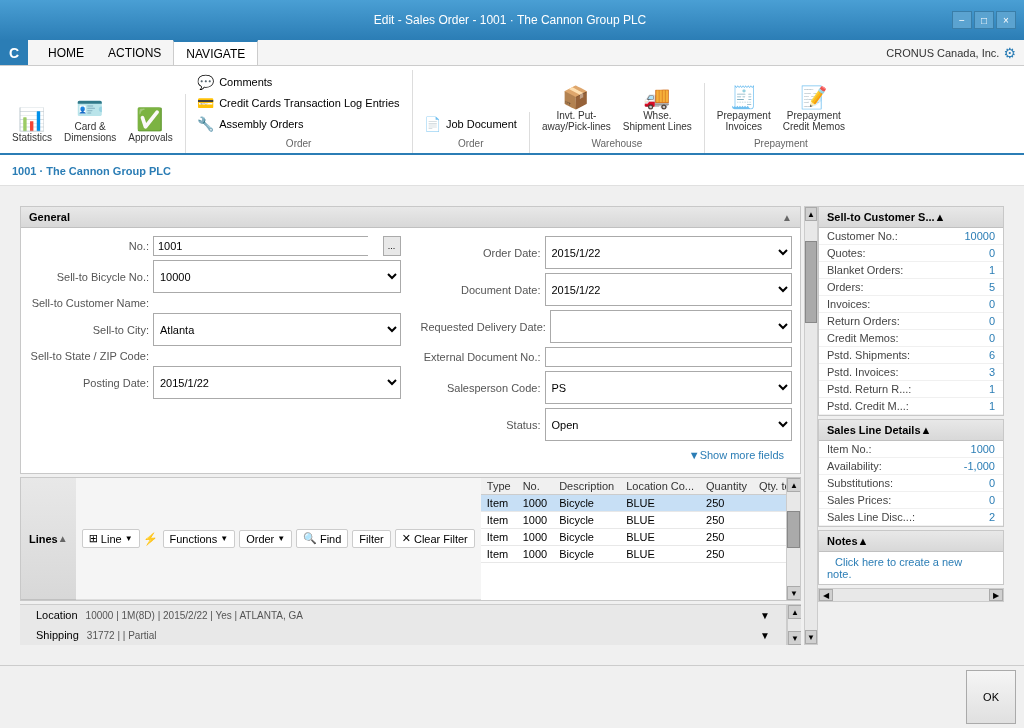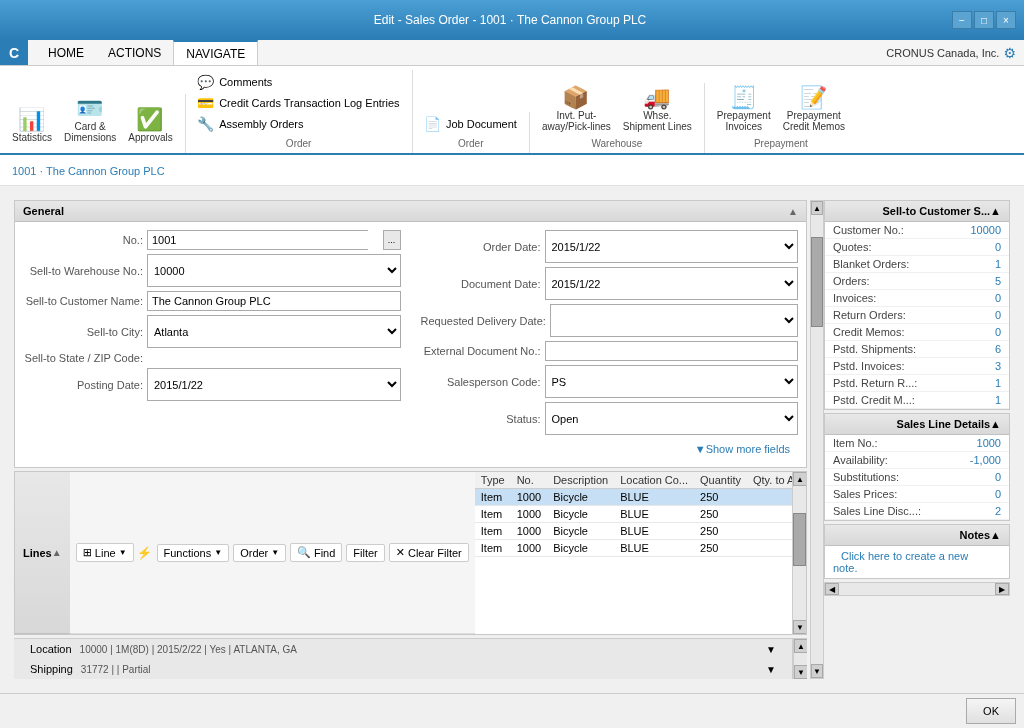--- a/index.html
+++ b/index.html
@@ -25,24 +25,24 @@
     .ribbon-group-title { font-size: 10px; color: #666; margin-top: 2px; padding: 2px 0; text-align: center; }
     .ribbon-items { display: flex; gap: 4px; align-items: flex-end; }
     .ribbon-btn { display: flex; flex-direction: column; align-items: center; cursor: pointer; padding: 2px 4px; border-radius: 2px; min-width: 44px; }
     .ribbon-btn .btn-icon { font-size: 22px; line-height: 1; }
     .ribbon-btn .btn-label { font-size: 10px; text-align: center; color: #333; margin-top: 1px; }
     .ribbon-btn-small { display: flex; align-items: center; gap: 4px; cursor: pointer; padding: 2px 4px; border-radius: 2px; white-space: nowrap; }
     .ribbon-btn-small .btn-icon-sm { font-size: 14px; }
     .ribbon-small-group { display: flex; flex-direction: column; gap: 1px; }
 
     
-    .page-header { background: white; padding: 6px 12px; font-size: 16px; color: #2b7db5; font-weight: normal; border-bottom: 1px solid #e0e0e0; }
-
-    
-    .main-content { display: flex; flex: 1; overflow: hidden; background: #f0f0f0; gap: 3px; padding: 14px; }
+    .page-header { background: white; padding: 6px 12px; font-size: 16px; color: #2b7db5; font-weight: bold; border-bottom: 1px solid #e0e0e0; }
+
+    
+    .main-content { display: flex; flex: 1; overflow: hidden; background: #f0f0f0; gap: 3px; padding: 20px; }
     .left-panel { flex: 1; display: flex; flex-direction: column; gap: 3px; overflow: hidden; }
     .right-panel { width: 200px; display: flex; flex-direction: column; gap: 3px; overflow: hidden; }
 
     
     .section { background: white; border: 1px solid #c8c8c8; }
     .section-header { background: linear-gradient(to bottom, #e8e8e8, #d8d8d8); padding: 4px 8px; font-weight: bold; font-size: 11px; display: flex; justify-content: space-between; align-items: center; cursor: pointer; border-bottom: 1px solid #c0c0c0; }
     .section-collapse { font-size: 10px; color: #666; }
 
     
     .form-content { padding: 8px; }
@@ -65,28 +65,28 @@
 
     .lines-table { width: 100%; border-collapse: collapse; }
     .lines-table th { background: #f0f0f0; border-bottom: 1px solid #ccc; padding: 2px 6px; text-align: left; font-weight: normal; color: #333; white-space: nowrap; }
     .lines-table td { padding: 2px 6px; border-bottom: 1px solid #e8e8e8; white-space: nowrap; }
     .lines-table tr.selected td { background: #c7dff5; }
     .bottom-tab { padding: 4px 16px; cursor: pointer; border-right: 1px solid #ccc; background: #e8e8e8; font-size: 11px; display: flex; align-items: center; gap: 8px; }
     .bottom-tab-info { font-size: 10px; color: #555; }
 
     
     .rp-section { background: white; border: 1px solid #c8c8c8; }
-    .rp-header { background: linear-gradient(to bottom, #e8e8e8, #d8d8d8); padding: 4px 8px; font-weight: bold; font-size: 11px; display: flex; justify-content: flex-end; align-items: center; border-bottom: 1px solid #c0c0c0; }
+    .rp-header { background: linear-gradient(to bottom, #e8e8e8, #d8d8d8); padding: 4px 8px; font-weight: bold; font-size: 11px; display: flex; justify-content: flex-start; align-items: center; border-bottom: 1px solid #c0c0c0; }
     .rp-row { display: flex; justify-content: space-between; padding: 2px 8px; border-bottom: 1px solid #f0f0f0; }
     .rp-label { color: #444; }
     .rp-value { color: #2b7db5; font-weight: normal; }
 
     
     .footer { display: flex; justify-content: flex-end; padding: 4px 8px; background: #f0f0f0; border-top: 1px solid #ccc; }
-    .ok-btn { padding: 6px 16px; background: linear-gradient(to bottom, #f5f5f5, #e0e0e0); border: 1px solid #aaa; cursor: pointer; font-size: 11px; text-align: right; }
+    .ok-btn { padding: 20px 16px; background: linear-gradient(to bottom, #f5f5f5, #e0e0e0); border: 1px solid #aaa; cursor: pointer; font-size: 11px; text-align: right; }
 
     .notes-link { color: #2b7db5; cursor: pointer; padding: 4px 8px; font-size: 11px; }
   </style>
 </head>
 <body>
 
 <div class="title-bar">
   <div style="width:60px"></div>
   <div class="title-bar-title">Edit - Sales Order - 1001 · The Cannon Group PLC</div>
   <div class="title-bar-controls">
@@ -203,28 +203,27 @@
 
           <div class="form-col">
             <div class="field-row">
               <span class="field-label">No.:</span>
               <div class="field-input-with-btn" style="flex:1">
                 <input type="text" class="" value="1001" style="flex: 1 1 0%; height: 20px; border-top: 1px solid rgb(170, 170, 170); border-bottom: 1px solid rgb(170, 170, 170); border-left: 1px solid rgb(170, 170, 170); border-image: initial; padding: 1px 4px; font-size: 11px; border-right: none;">
                 <button class="field-btn">...</button>
               </div>
             </div>
             <div class="field-row">
-              <span class="field-label">Sell-to Warehouse No.:</span>
+              <span class="field-label">Sell-to Bicycle No.:</span>
               <select class="field-select">
                 <option>10000</option>
               </select>
             </div>
             <div class="field-row">
               <span class="field-label">Sell-to Customer Name:</span>
-              <input type="text" class="field-input" value="The Cannon Group PLC" style="">
             </div>
             <div class="field-row">
               <span class="field-label">Sell-to City:</span>
               <select class="field-select">
                 <option>Atlanta</option>
               </select>
             </div>
             <div class="field-row">
               <span class="field-label">Sell-to State / ZIP Code:</span>
             </div>

